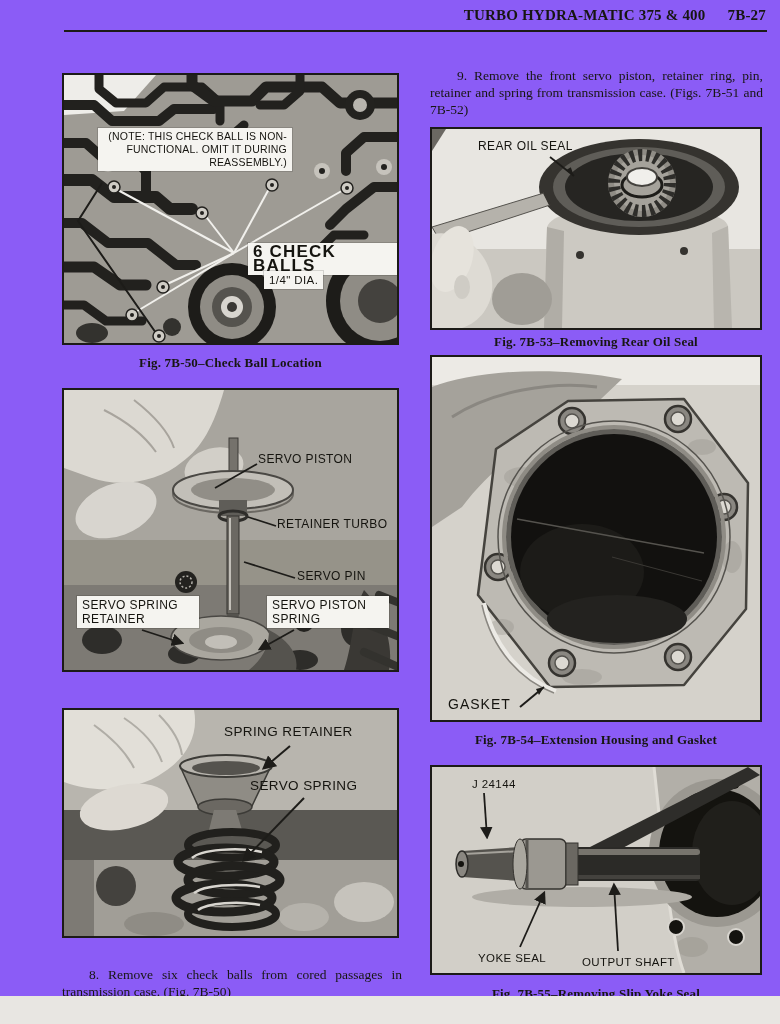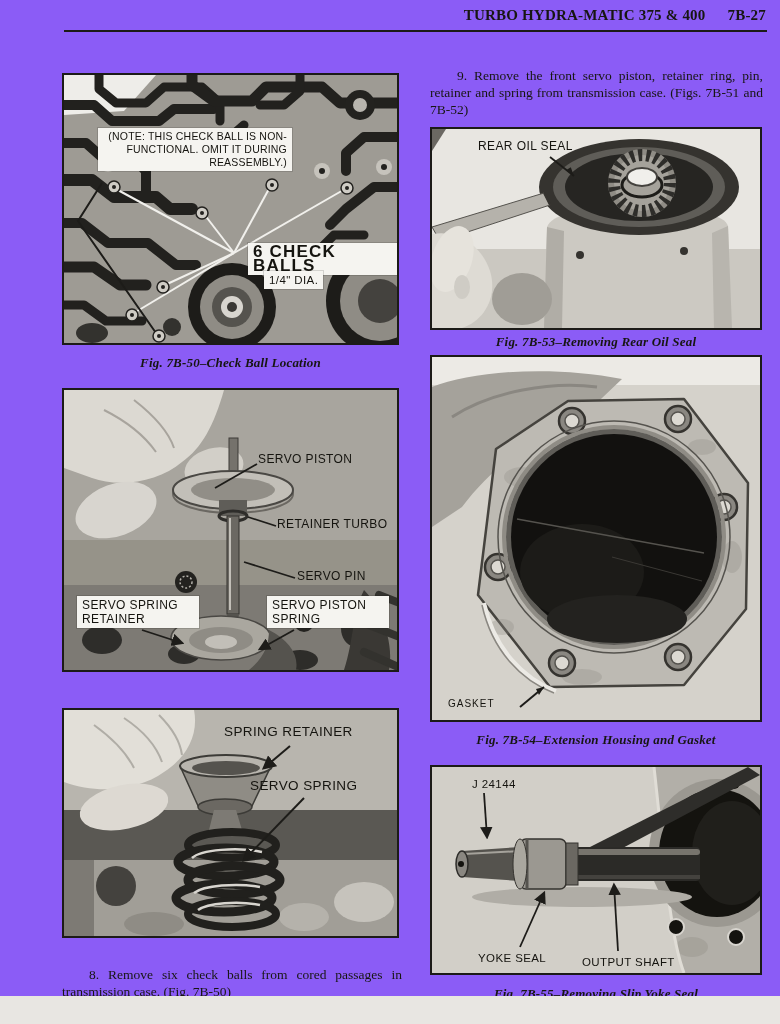--- a/index.html
+++ b/index.html
@@ -11,21 +11,21 @@
   }
   
   .hdr{position:absolute;top:7px;right:14px;font-size:15px;font-weight:bold;
        letter-spacing:.2px;white-space:nowrap;}
   .hdr .pgnum{margin-left:22px;}
   .hdr-rule{position:absolute;top:30px;left:64px;right:13px;height:2px;background:#1c1b18;}
   
   .fig{position:absolute;border:2px solid #1c1b18;box-sizing:border-box;background:#b5b2ab;}
   .fig svg{position:absolute;left:0;top:0;width:100%;height:100%;display:block;}
   .caption{position:absolute;text-align:center;font-size:13px;font-weight:bold;
-           letter-spacing:.2px;font-style:italic;}
+           letter-spacing:.2px;}
   .para{position:absolute;font-size:13.5px;line-height:17px;text-align:justify;
         text-indent:27px;}
   
   .plabel{position:absolute;font-family:"Liberation Sans", sans-serif;
           font-size:12px;letter-spacing:.4px;color:#15140f;white-space:pre-line;
           line-height:14px;font-weight:500;}
   .wbox{background:#f5f4f0;padding:2px 5px;box-shadow:0 0 0 1px rgba(20,20,15,.15);}
   .big{font-size:17px;font-weight:bold;letter-spacing:1.2px;}
   .note{font-size:10.5px;line-height:13px;letter-spacing:.2px;}
   .small{font-size:11.5px;}
@@ -328,21 +328,21 @@
       <ellipse cx="185" cy="262" rx="70" ry="24" fill="#23221f"></ellipse>
       <line x1="85" y1="162" x2="272" y2="196" stroke="#55534e" stroke-width="1.5"></line>
       <line x1="180" y1="200" x2="270" y2="224" stroke="#3a3834" stroke-width="1"></line>
 
       <path d="M52,246 C62,292 92,322 124,334" fill="none" stroke="#eceae5" stroke-width="4"></path>
       <path d="M50,248 C60,294 90,324 122,336" fill="none" stroke="#8a8781" stroke-width="1.5"></path>
 
       <line x1="88" y1="350" x2="112" y2="330" stroke="#1d1c19" stroke-width="2"></line>
       <polygon points="112,330 104,332 107,338" fill="#1d1c19"></polygon>
     </svg>
-    <div class="plabel" style="left:16px;top:340px;font-size:10px;letter-spacing:1px;">GASKET</div>
+    <div class="plabel" style="left:16px;top:340px;font-size:14px;letter-spacing:1px;">GASKET</div>
   </div>
   <div class="caption" style="left:430px;top:732px;width:332px;">Fig. 7B-54–Extension Housing and Gasket</div>
 
   <div class="fig" style="left:430px;top:765px;width:332px;height:210px;">
     <svg viewBox="0 0 328 206" preserveAspectRatio="none">
       <defs>
         <marker id="ah55" viewBox="0 0 10 10" refX="8" refY="5" markerWidth="7" markerHeight="7" orient="auto">
             <path d="M0,0L10,5L0,10z" fill="#1d1c19"></path>
           </marker>
       </defs>

